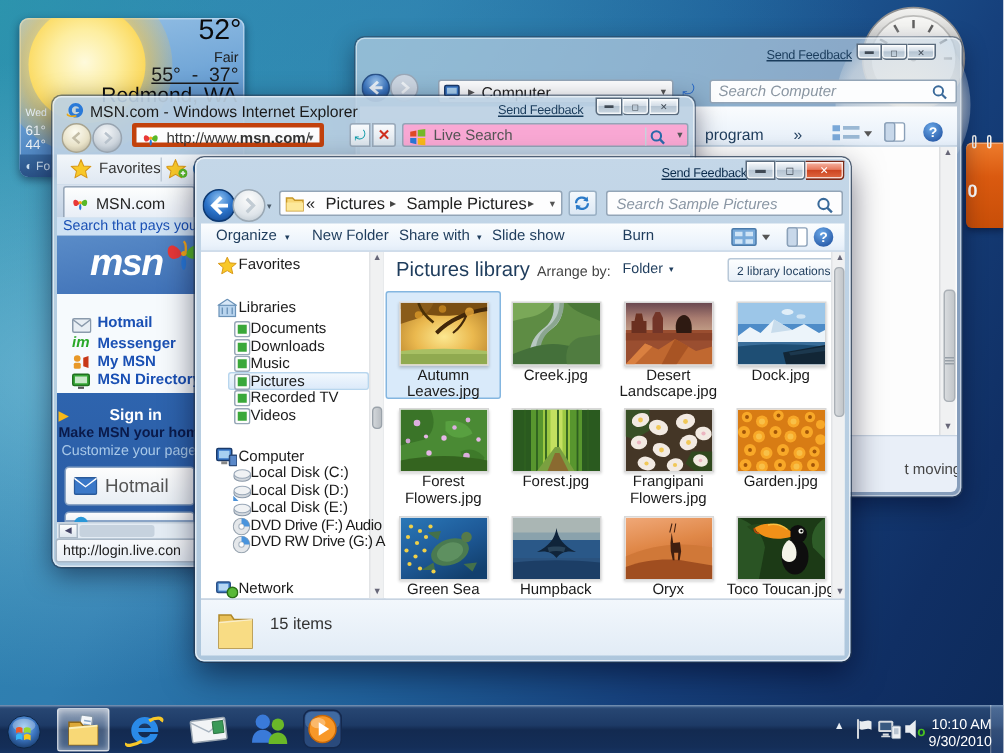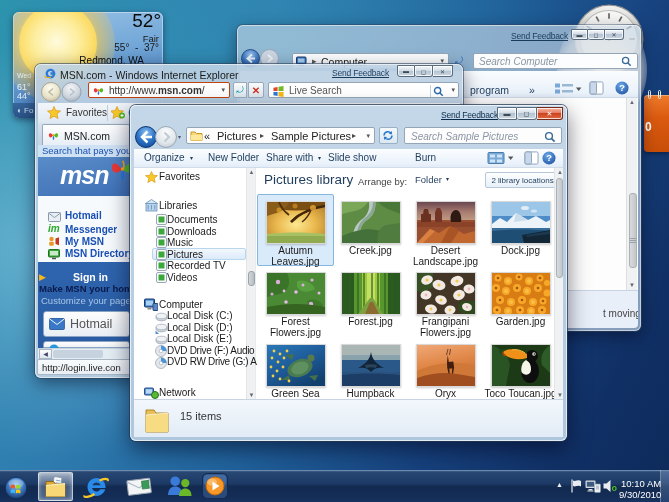--- a/index.html
+++ b/index.html
@@ -23,22 +23,22 @@
 
   <div class="abs" id="weather" style="left:13px; top:12px; width:150px; height:106px; border-radius:6px;
     background:linear-gradient(170deg,#98c2e6 0%, #74a8d8 40%, #4c84c2 75%, #3e72b2 100%);
     box-shadow:0 2px 6px rgba(0,0,30,0.45), inset 0 0 0 1px rgba(255,255,255,0.4); overflow:hidden;">
     <div class="abs" style="left:-14px; top:-26px; width:116px; height:116px; border-radius:50%;
       background:radial-gradient(circle at 50% 50%, rgba(253,240,150,0.95) 0%, rgba(252,222,110,0.85) 34%, rgba(250,200,70,0.55) 52%, rgba(250,200,80,0.25) 68%, rgba(250,200,80,0) 82%);"></div>
     <div class="abs" style="left:6px; top:-8px; width:78px; height:78px; border-radius:50%;
       background:radial-gradient(circle at 48% 48%, #fefadc 0%, #fdeea0 38%, #fbd95e 70%, #f6c044 88%, rgba(246,192,68,0.3) 97%, rgba(246,192,68,0) 100%);"></div>
     <div class="abs" style="right:2px; top:-2px; font-size:19px; color:#0a0a0a;">52°</div>
     <div class="abs" style="right:4px; top:21px; font-size:9.5px; color:#1a1a1a;">Fair</div>
-    <div class="abs" style="right:4px; top:29.5px; font-size:10px; color:#1a1a1a;">55°&nbsp; -&nbsp; 37°</div>
-    <div class="abs" style="right:19px; top:42.5px; font-size:10px; color:#0a0a0a;">Redmond, WA</div>
+    <div class="abs" style="right:4px; top:29.5px; font-size:13px; color:#1a1a1a;text-decoration:underline;">55°&nbsp; -&nbsp; 37°</div>
+    <div class="abs" style="right:5px; top:42.5px; font-size:14px; color:#0a0a0a;">Redmond, WA</div>
     <div class="abs" style="left:4px; top:60px; font-size:7px; color:#e8f2fa;">Wed</div>
     <div class="abs" style="left:4px; top:70px; font-size:9px; color:#f2f8fc;">61°</div>
     <div class="abs" style="left:4px; top:79px; font-size:9px; color:#f2f8fc;">44°</div>
     <div class="abs" style="left:0; bottom:0; width:100%; height:15px; background:linear-gradient(#38689e,#2a5288);"></div>
     <div class="abs" style="left:4px; bottom:3px; font-size:8px; color:#cfe2f2;">◐ Fo</div>
   </div>
 
   <div class="abs" id="clock" style="left:574px; top:4px; width:70px; height:70px;">
     <svg width="70" height="70" viewBox="0 0 64 64">
       <defs>
@@ -185,33 +185,33 @@
               <stop offset="0" stop-color="#f4f6f8"></stop>
               <stop offset="0.6" stop-color="#ccd4dc"></stop>
               <stop offset="1" stop-color="#98a4b0"></stop>
             </radialGradient>
         </defs>
         <circle cx="10" cy="10" r="9.5" fill="url(#sph1)" stroke="#a8a490"></circle>
         <circle cx="30.5" cy="10" r="9.5" fill="url(#sph2)" stroke="#98a4b0"></circle>
         <path d="M12 6.5 L8 10 L12 13.5" stroke="#c2bca6" stroke-width="1.6" fill="none"></path>
         <path d="M29 6.5 L33 10 L29 13.5" stroke="#b8c2cc" stroke-width="1.6" fill="none"></path>
       </svg>
-      <div class="abs" style="left:53px; top:1px; width:142px; height:16px; background:#fdfdfe; border:1px solid #c2410c; border-radius:2px;">
+      <div class="abs" style="left:53px; top:1px; width:128px; height:16px; background:#fdfdfe; border:3px solid #c2410c; border-radius:2px;">
         <svg class="abs" style="left:4px; top:2px" width="11" height="11" viewBox="0 0 12 12">
             <path d="M5.5 6 C3 2 0.5 3.5 1 6 C1.5 9 4 8.5 5.5 6 Z" fill="#e83838"></path>
             <path d="M6.5 6 C9 2 11.5 3.5 11 6 C10.5 9 8 8.5 6.5 6 Z" fill="#58b828"></path>
             <path d="M5.8 6.2 C4.5 9 5.5 11 6 11 C6.5 11 7.5 9 6.2 6.2 Z" fill="#2878d8"></path>
             <circle cx="6" cy="5.5" r="1.2" fill="#f8a818"></circle>
           </svg>
         <span class="abs" style="left:20px; top:2px; font-size:10px; color:#333;">http://www.<b>msn.com</b>/</span>
         <span class="abs" style="right:4px; top:3px; color:#555; font-size:7px;">▾</span>
       </div>
       <div class="abs" style="left:198px; top:1px; width:14px; height:16px; background:linear-gradient(#f8fafc,#dde6ee); border:1px solid #9aaaba; border-radius:2px 0 0 2px; font-size:9px; color:#0a9aa8; text-align:center; line-height:15px;">⤾</div>
       <div class="abs" style="left:213px; top:1px; width:16px; height:16px; background:linear-gradient(#f8fafc,#dde6ee); border:1px solid #9aaaba; border-radius:0 2px 2px 0; font-size:10px; color:#d03020; text-align:center; line-height:15px; font-weight:bold;">✕</div>
-      <div class="abs" style="left:233px; top:1px; width:191px; height:16px; background:#ffffff; border:1px solid #93a5b7; border-radius:2px;">
+      <div class="abs" style="left:233px; top:1px; width:191px; height:16px; background:#f9a8d4; border:1px solid #93a5b7; border-radius:2px;">
         <svg class="abs" style="left:4px; top:2.5px" width="11" height="11" viewBox="0 0 12 12">
             <path d="M0.5 2 l4.5 -1 v4.5 h-4.5 z" fill="#e04a28"></path>
             <path d="M6 0.8 l5.5 -0.8 v5.5 h-5.5 z" fill="#78b82a"></path>
             <path d="M0.5 6.5 h4.5 v4.5 l-4.5 -1 z" fill="#2a78d8"></path>
             <path d="M6 6.5 h5.5 v5.5 l-5.5 -0.8 z" fill="#f8b818"></path>
           </svg>
         <span class="abs" style="left:20px; top:2px; font-size:10px; color:#555;">Live Search</span>
         <div class="abs" style="right:27px; top:2px; width:1px; height:12px; background:#c8d2dc;"></div>
         <svg class="abs" style="right:14px; top:2.5px" width="11" height="11" viewBox="0 0 12 12">
             <circle cx="5" cy="5" r="3.4" fill="none" stroke="#2a6aaa" stroke-width="1.5"></circle>

